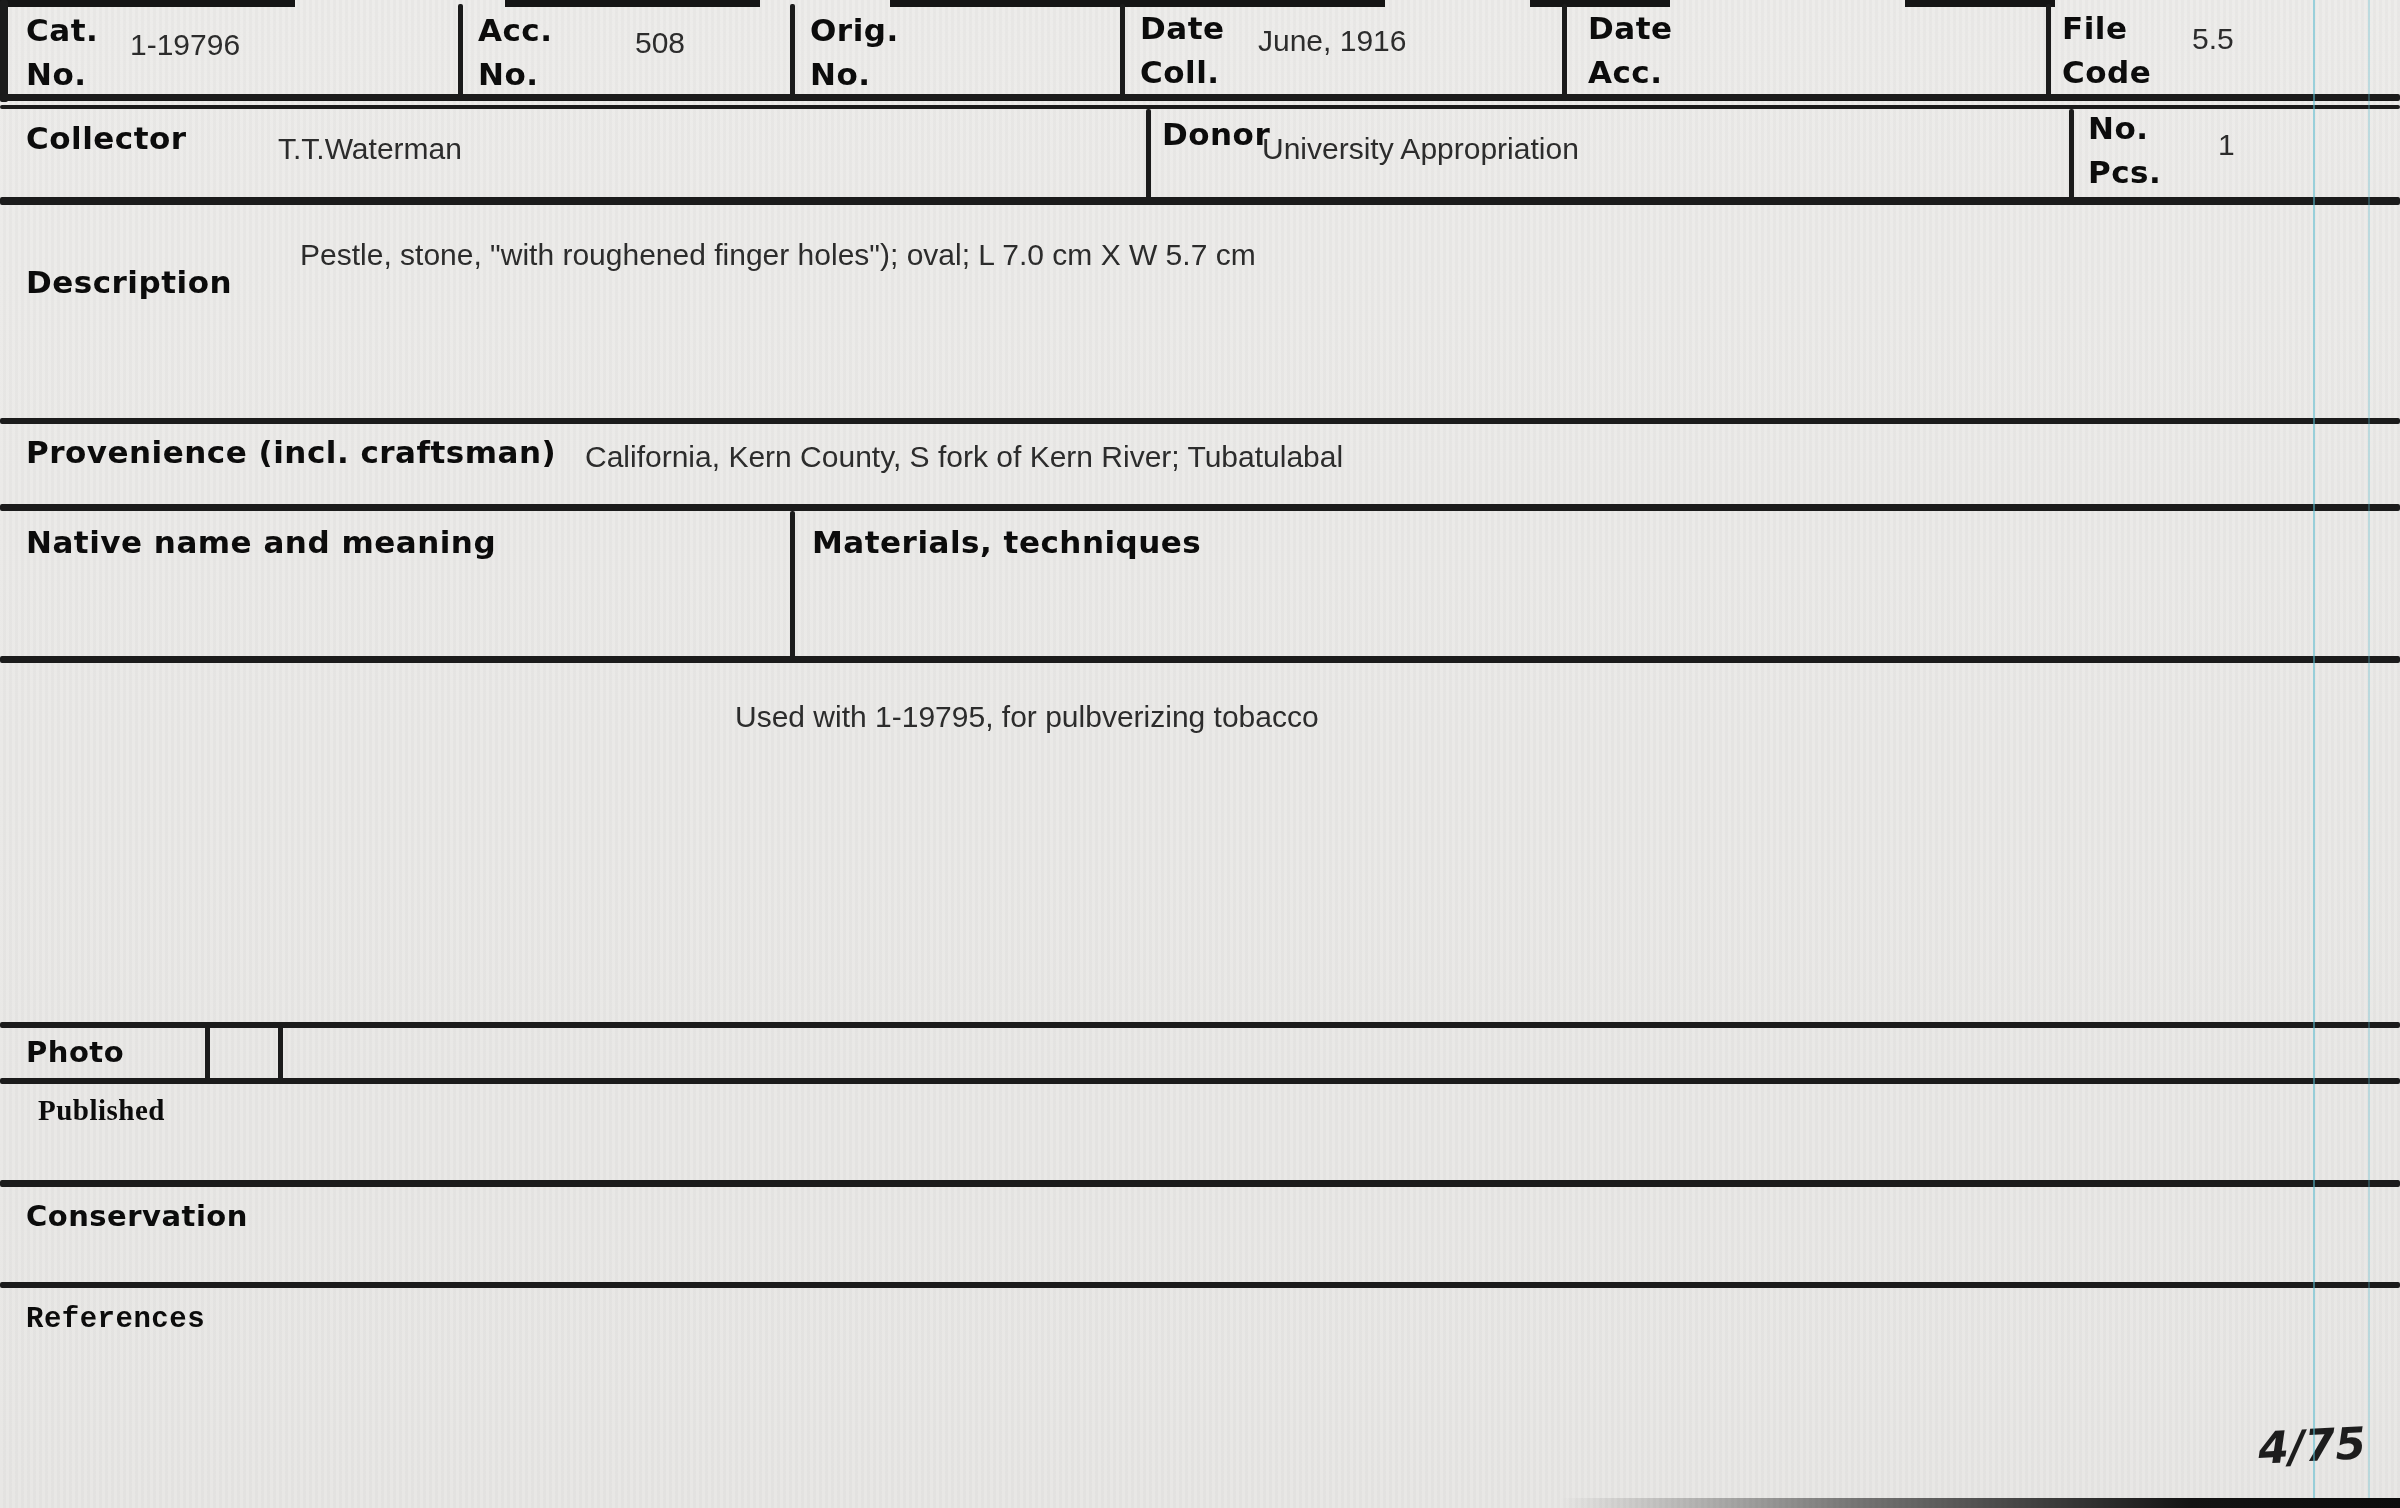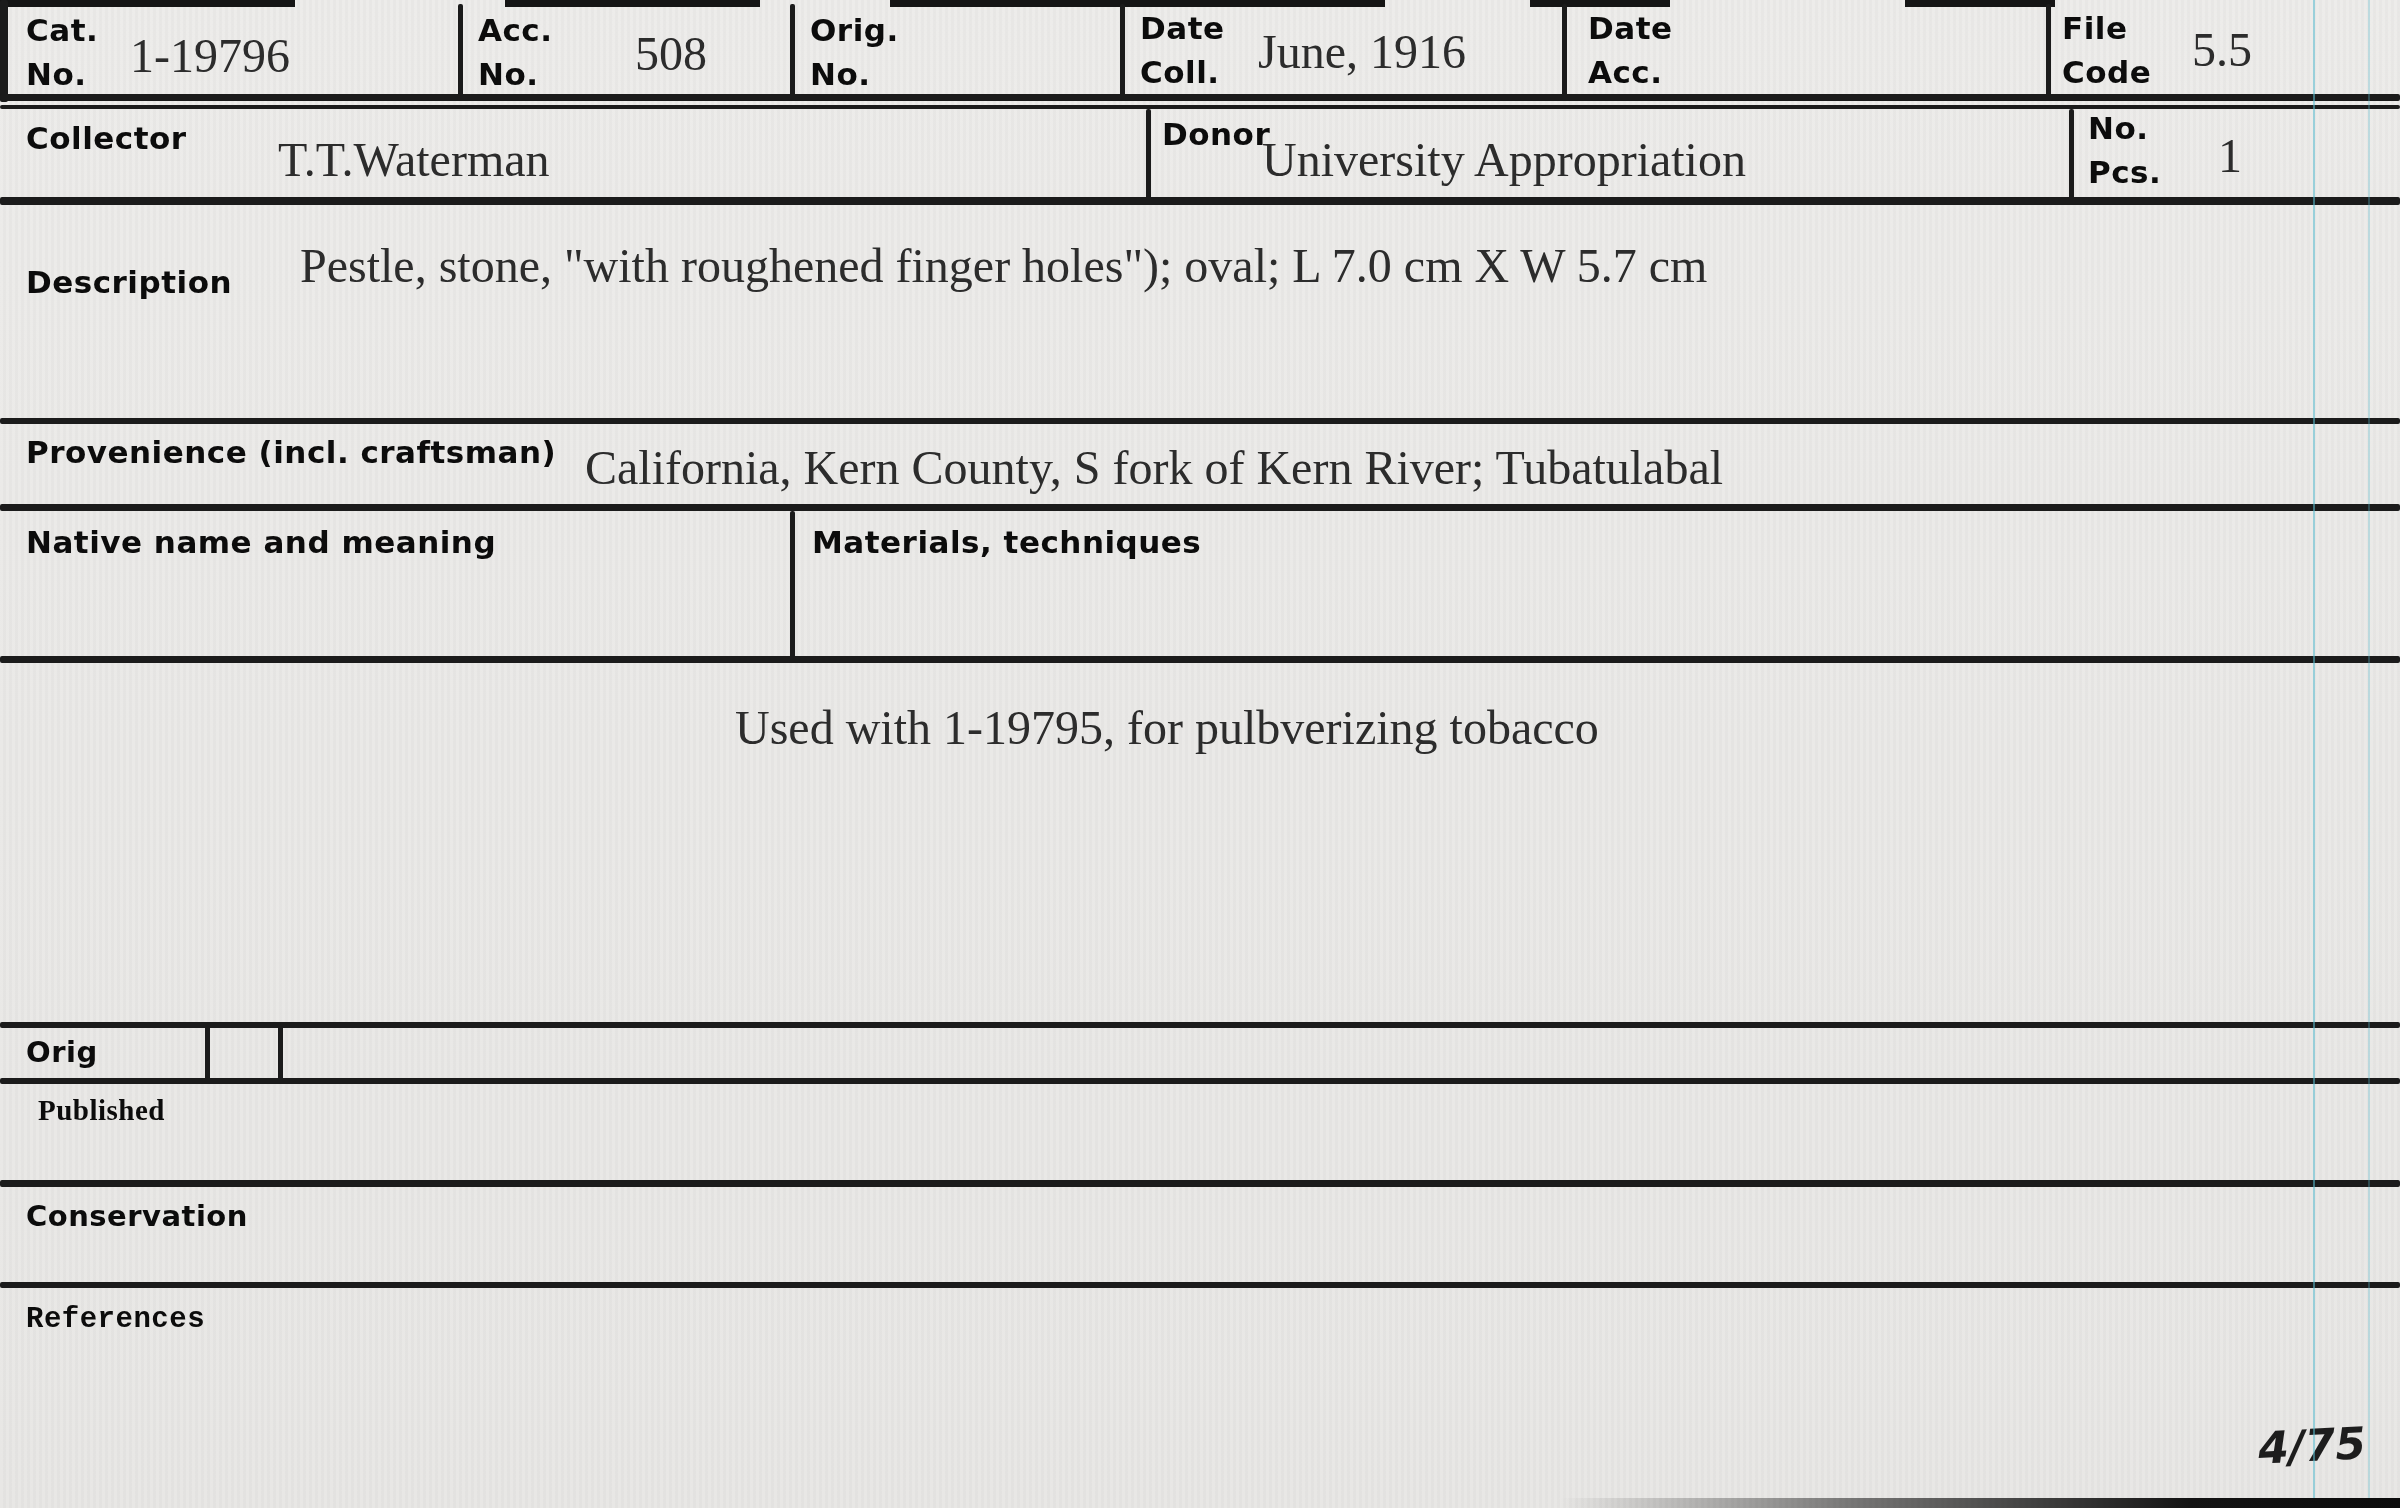--- a/index.html
+++ b/index.html
@@ -19,22 +19,22 @@
     color:#0c0c0c;
     font-weight:700;
     font-size:31px;
     letter-spacing:0.5px;
     line-height:44px;
     white-space:pre;
   }
   .lbl.small{font-size:29px;}
   .type{
     position:absolute;
-    font-family:Liberation Serif, serif;
-    font-size:48px;
+    font-family:Liberation Sans, sans-serif;
+    font-size:30px;
     color:#2c2c2c;
     white-space:pre;
     letter-spacing:0px;
   }
   .handnote{
     position:absolute;
     font-family:"DejaVu Sans",sans-serif;
     font-weight:700;
     font-style:italic;
     font-size:44px;
@@ -111,21 +111,21 @@
   <div class="lbl" style="left:26px;top:520px;">Native name and meaning</div>
   <div class="type" style="left:60px;top:580px;"></div>
   <div class="vline" style="left:790px;top:511px;width:5px;height:151px;"></div>
   <div class="lbl" style="left:812px;top:520px;">Materials, techniques</div>
   <div class="type" style="left:845px;top:580px;"></div>
   <div class="hline" style="left:0;top:656px;width:2400px;height:7px;"></div>
 
   <div class="type" style="left:735px;top:684px;margin-top:16px;">Used with 1-19795, for pulbverizing tobacco</div>
 
   <div class="hline" style="left:0;top:1022px;width:2400px;height:6px;"></div>
-  <div class="lbl small" style="left:26px;top:1030px;">Orig</div>
+  <div class="lbl small" style="left:26px;top:1030px;">Photo</div>
   <div class="vline" style="left:205px;top:1026px;width:5px;height:56px;"></div>
   <div class="vline" style="left:278px;top:1026px;width:5px;height:56px;"></div>
   <div class="hline" style="left:0;top:1078px;width:2400px;height:6px;"></div>
 
   <div class="lbl small" style="left:38px;top:1088px;font-family:Liberation Serif, serif;">Published</div>
 
   <div class="hline" style="left:0;top:1180px;width:2400px;height:7px;"></div>
   <div class="lbl small" style="left:26px;top:1194px;">Conservation</div>
 
   <div class="hline" style="left:0;top:1282px;width:2400px;height:6px;"></div>

